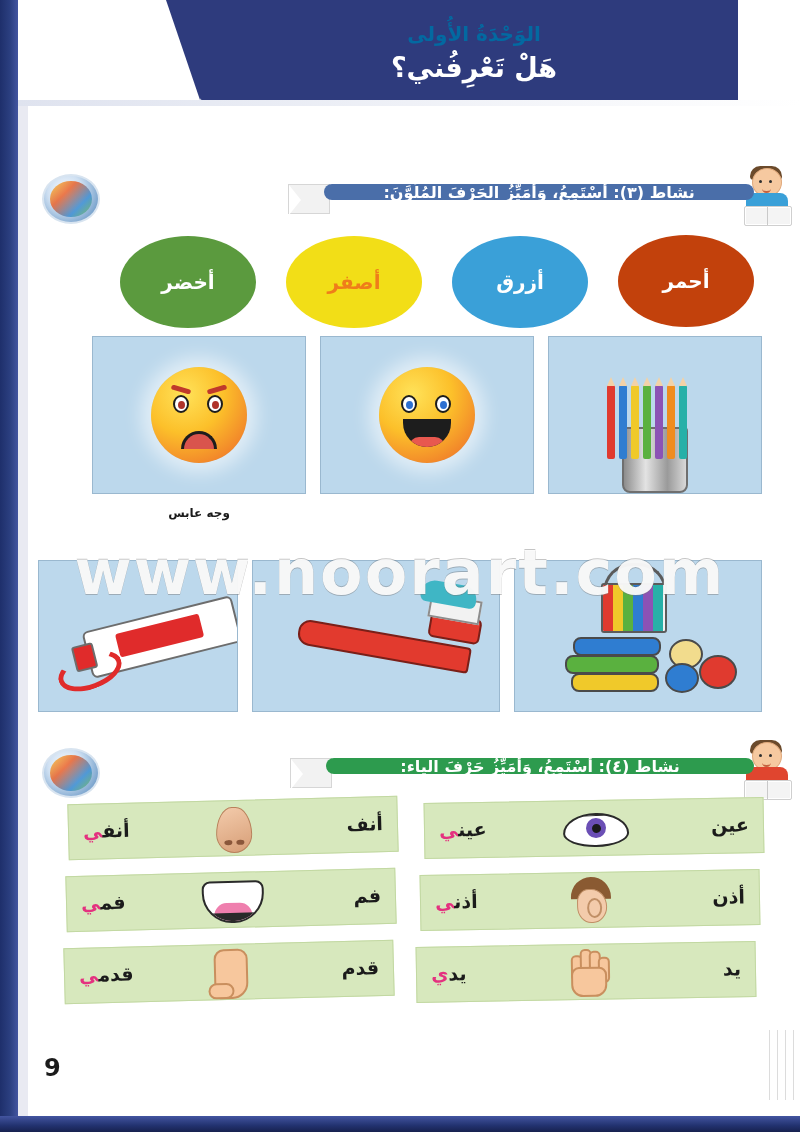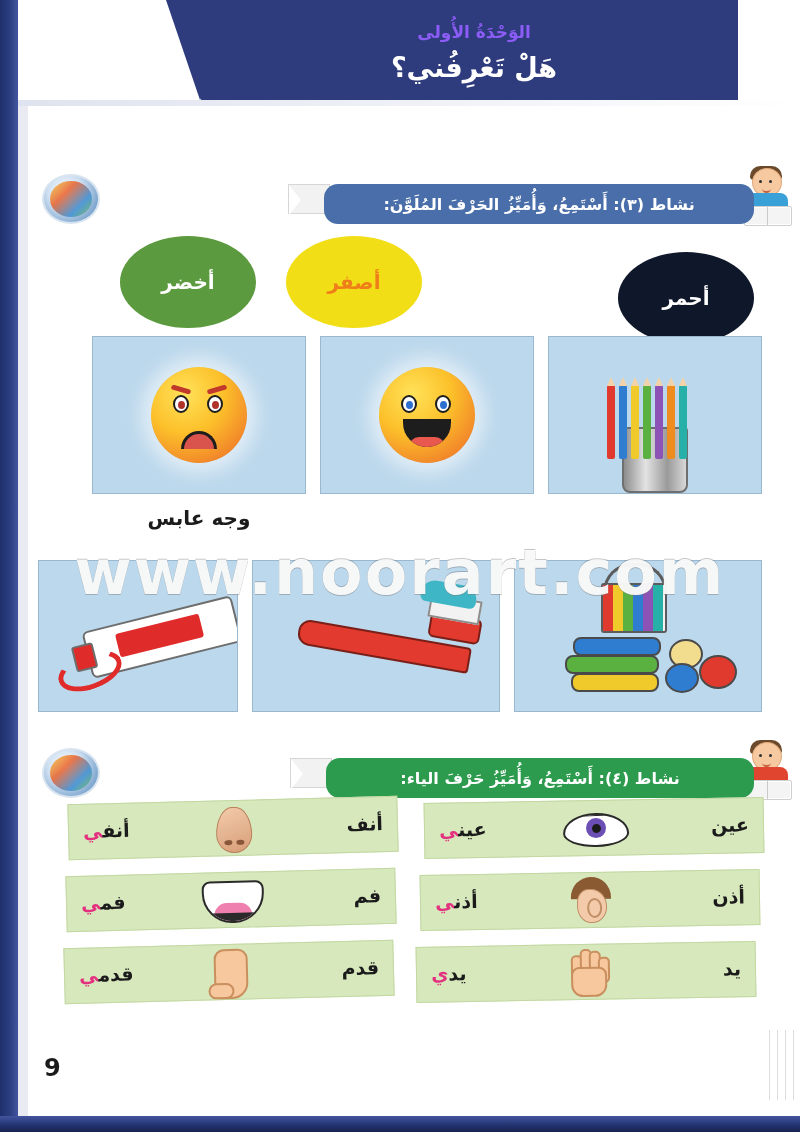--- a/index.html
+++ b/index.html
@@ -30,38 +30,38 @@
   }
   .header-band:after{
     content:"";position:absolute;left:-34px;top:0;width:0;height:0;
     border-top:100px solid #2e3b7d;border-left:34px solid transparent;
   }
   .header-white-tab{
     position:absolute;right:0;top:0;width:62px;height:100px;background:#fff;
   }
   .header-unit{
     position:absolute;right:86px;top:22px;width:480px;text-align:center;
-    color:#8b5cf6;font-size:17px;font-weight:bold;letter-spacing:0;
+    color:#0369a1;font-size:20px;font-weight:bold;letter-spacing:0;
   }
   .header-title{
     position:absolute;right:86px;top:52px;width:480px;text-align:center;
     color:#ffffff;font-size:27px;font-weight:bold;
   }
   .header-thin-line{
     position:absolute;right:0;top:100px;width:782px;height:6px;
     background:linear-gradient(90deg,#dfe3ef,#ffffff);
   }
   .left-strip{
     position:absolute;left:0;top:106px;width:10px;height:1010px;
     background:#e9eaf2;
   }
 
   
   .banner{
-    position:absolute;height:40px;border-radius:14px;
+    position:absolute;height:16px;border-radius:14px;
     display:flex;align-items:center;justify-content:center;
     color:#fff;font-size:16px;font-weight:bold;
   }
   .banner-blue{background:#4a6ea9;}
   .banner-green{background:#2d9b4e;}
   .banner-ribbon{
     position:absolute;width:42px;height:30px;background:#f2f2f2;
     border:1px solid #d6d6d6;box-sizing:border-box;
   }
   .banner-ribbon:after{
@@ -115,21 +115,21 @@
     display:flex;align-items:center;justify-content:center;
     font-size:20px;font-weight:bold;color:#ffffff;
   }
 
   
   .pic-card{
     position:absolute;background:#bcd8ec;border:1px solid #9ab8cf;box-sizing:border-box;
     overflow:hidden;
   }
   .pic-caption{
-    position:absolute;text-align:center;font-size:20px;font-weight:bold;color:#1b1b1b;
+    position:absolute;text-align:center;font-size:12px;font-weight:bold;color:#1b1b1b;
   }
   .pic-caption .hl{color:#d31f26;}
 
   
   .face{
     position:absolute;left:50%;top:50%;transform:translate(-50%,-50%);
     width:96px;height:96px;border-radius:50%;
     background:radial-gradient(circle at 35% 28%,#ffe259 0%,#fcc02a 42%,#f07b2a 85%,#d2621f 100%);
     box-shadow:0 0 18px 10px rgba(255,255,255,.55);
   }
@@ -253,22 +253,25 @@
     <div class="eye l"></div>
     <div class="eye r"></div>
     <div class="mouth"></div>
     <div class="body"></div>
     <div class="book"></div>
   </div>
 
   <div class="banner-ribbon" style="right:470px;top:184px;"></div>
   <div class="banner banner-blue" style="right:46px;top:184px;width:430px;">نشاط (٣): أَسْتَمِعُ، وَأُمَيِّزُ الحَرْفَ المُلَوَّنَ:</div>
 
-  <div class="blob" style="right:46px;top:252px;background:#0f172a;color:#ffffff;">
+  <div class="blob" style="right:46px;top:235px;background:#c2410c;color:#ffffff;">
     <span>أحمر</span>
+  </div>
+  <div class="blob" style="right:212px;top:236px;background:#3aa0d8;color:#ffffff;">
+    <span>أزرق</span>
   </div>
   <div class="blob" style="right:544px;top:236px;background:#5b9a3e;color:#ffffff;">
     <span>أخضر</span>
   </div>
   <div class="blob" style="right:378px;top:236px;background:#f2de17;color:#ef7d1a;">
     <span>أصفر</span>
   </div>
 
   <div class="pic-card" style="right:38px;top:336px;width:214px;height:158px;">
     <div class="cup"></div>

